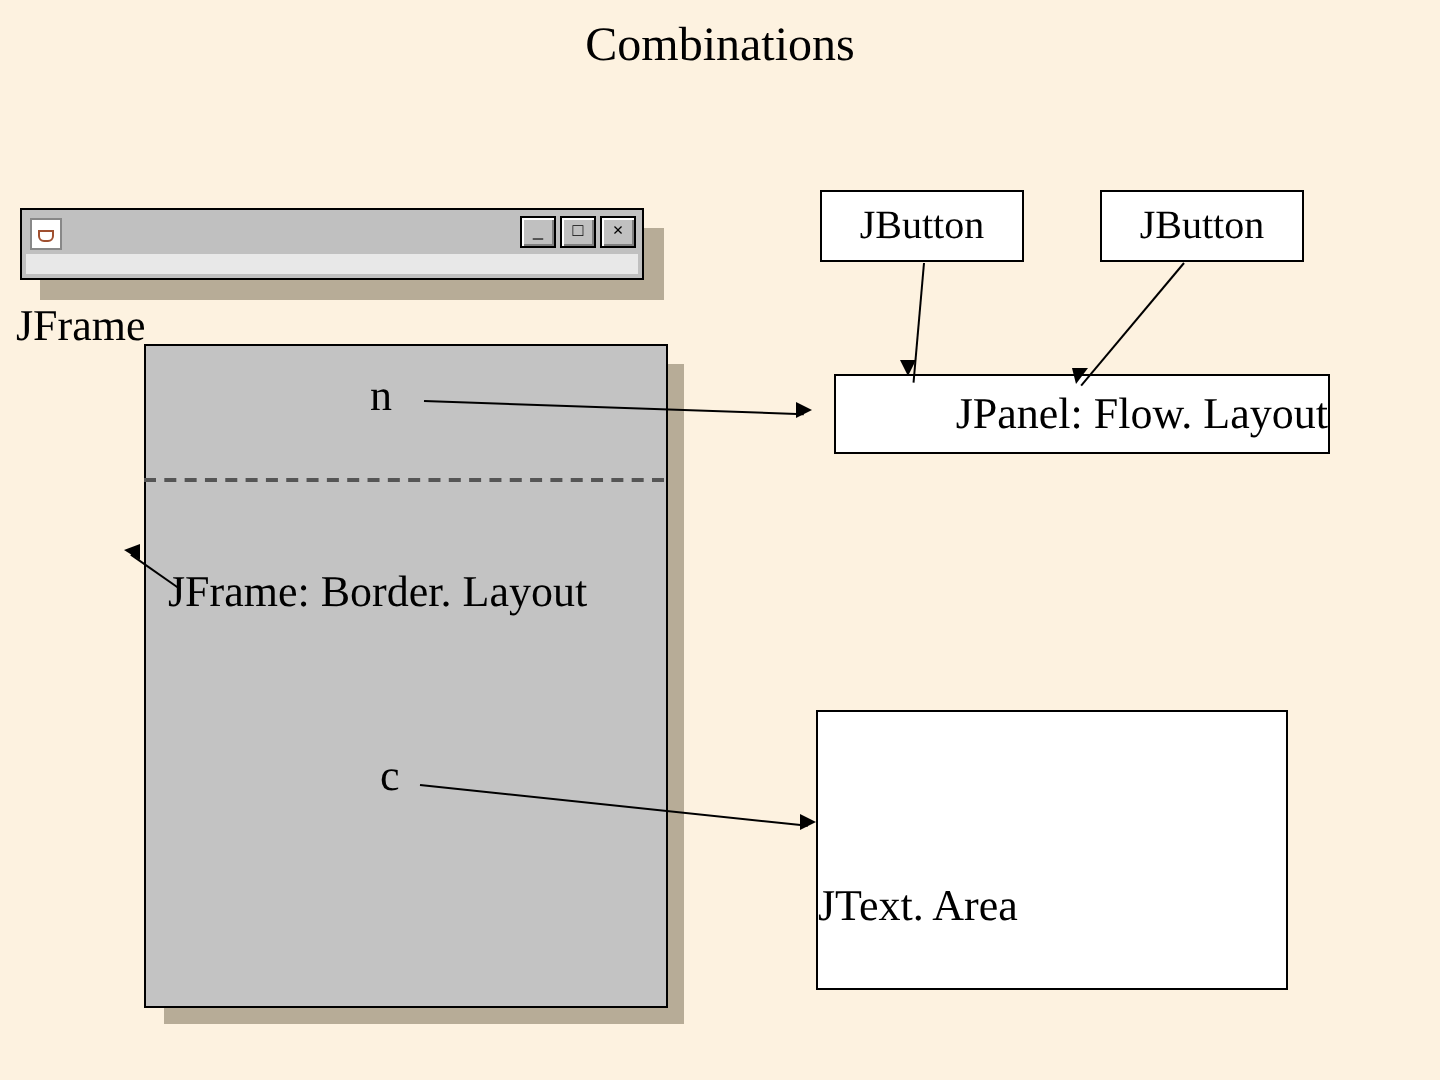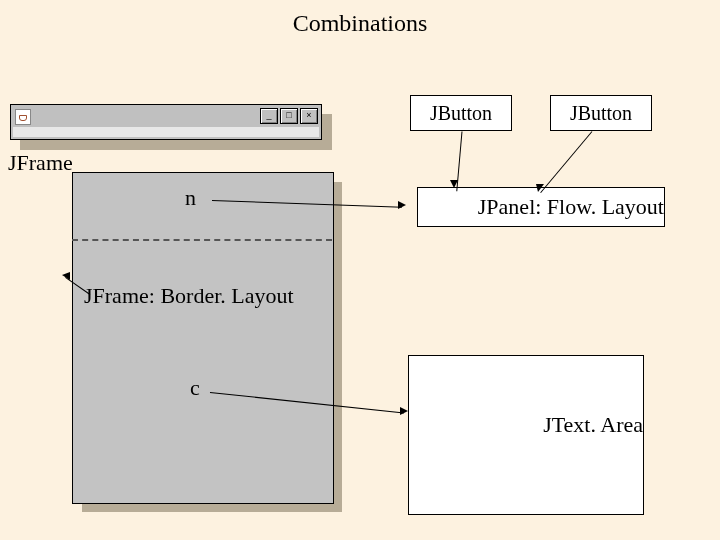--- a/index.html
+++ b/index.html
@@ -155,26 +155,26 @@
     font-size: 22px;
     text-align: right;
     line-height: 38px;
     margin-left: 12px;
   }
   .textarea-box {
     position: absolute;
     left: 408px;
     top: 355px;
     width: 236px;
-    height: 160px;
-    background: #fff;
-    border: 1px solid #000;
-    font-size: 22px;
-    text-align: right;
-    padding-top: 56px;
+    height: 140px;
+    background: #fff;
+    border: 1px solid #000;
+    font-size: 22px;
+    text-align: left;
+    padding-top: 84px;
     box-sizing: border-box;
   }
 
   
   .arrow-line {
     position: absolute;
     height: 0;
     border-top: 1.5px solid #000;
     transform-origin: left center;
   }

